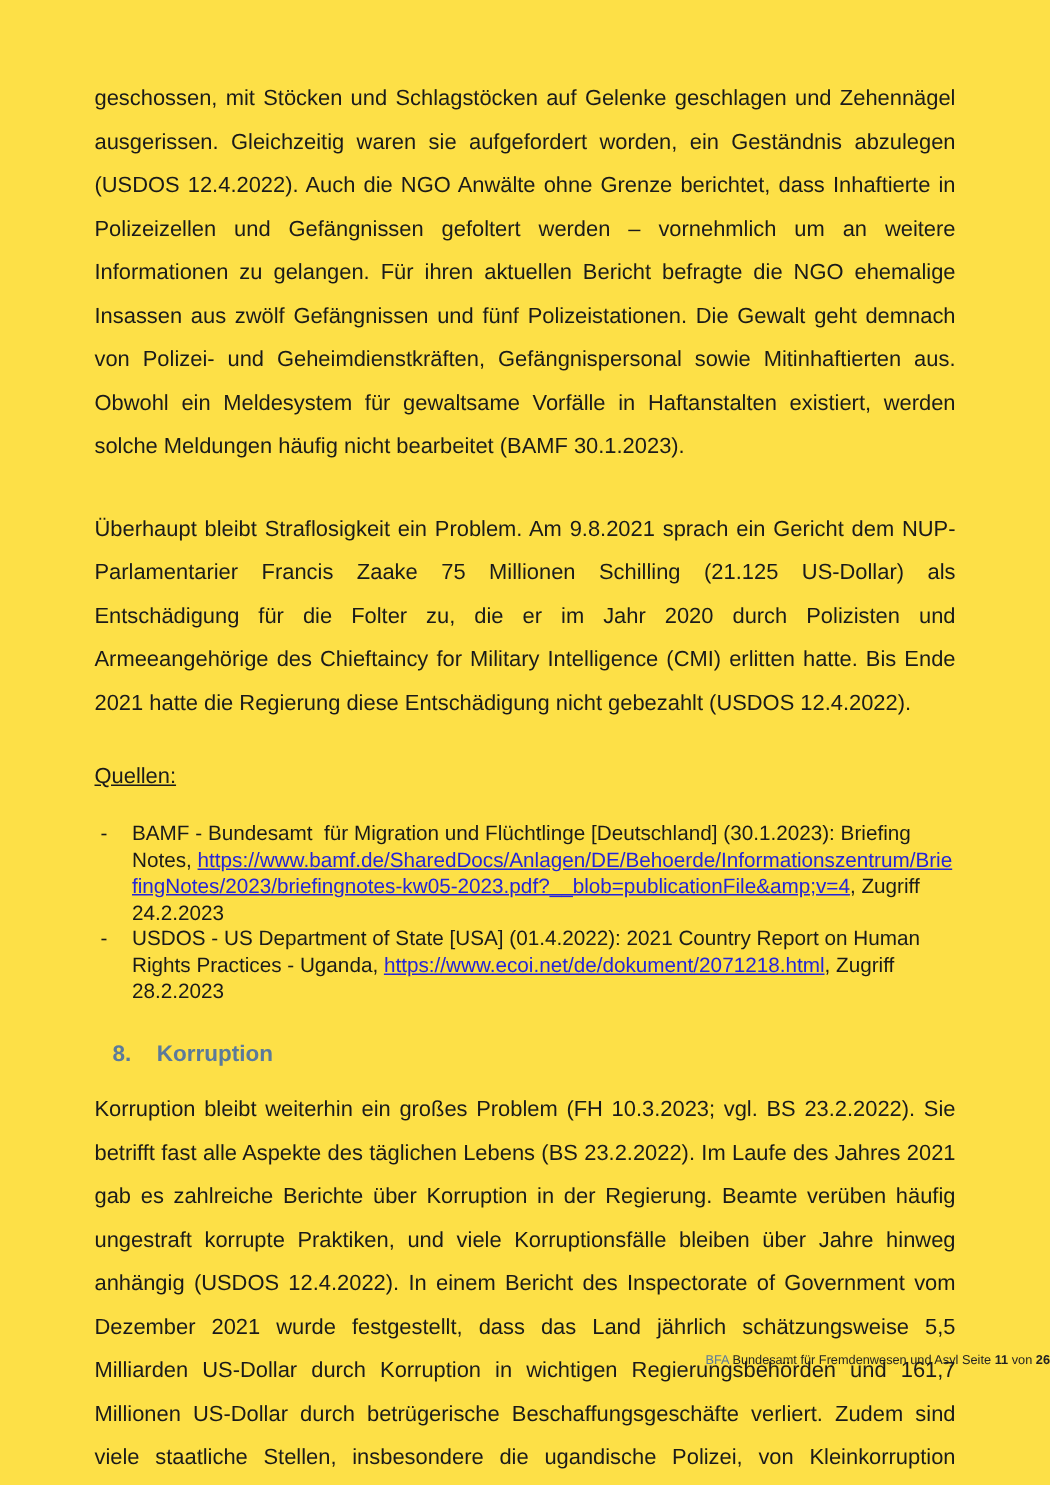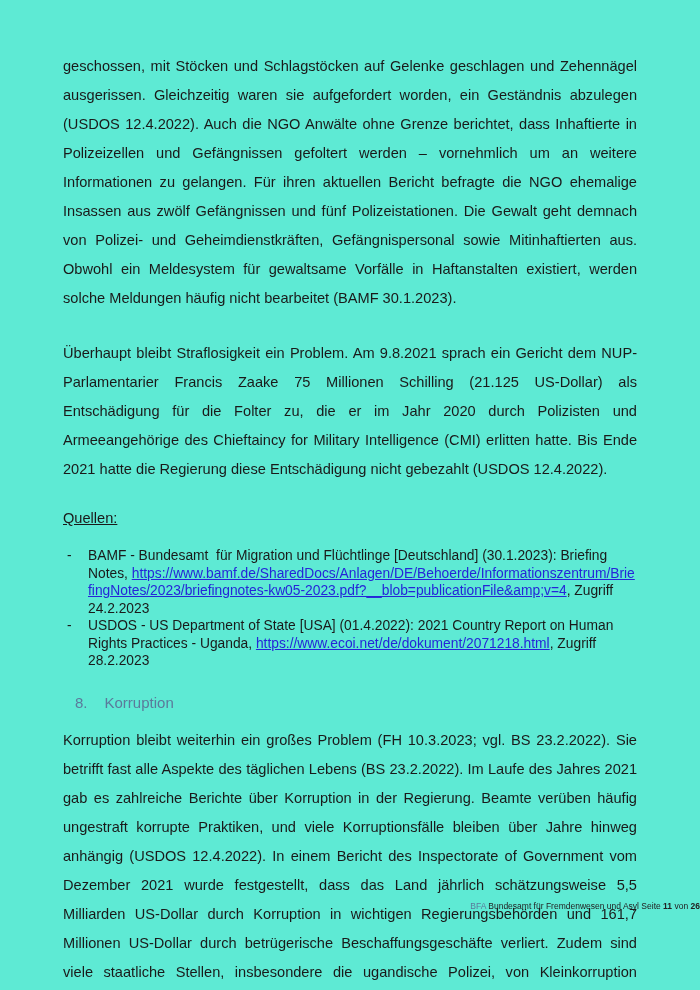--- a/index.html
+++ b/index.html
@@ -1,21 +1,21 @@
 <!DOCTYPE html>
 <html><head>
 <meta charset="utf-8">
 <style>
   * { margin: 0; padding: 0; box-sizing: border-box; }
   html, body { background: #e8e8e8; }
   .page {
     position: relative;
     width: 700px;
     height: 990px;
-    background: #5eead4;
+    background: #fde047;
     font-family: "Liberation Sans", "DejaVu Sans", sans-serif;
     color: #1a1a1a;
     overflow: hidden;
   }
   .content {
     position: absolute;
     left: 63px;
     top: 52px;
     width: 574px;
   }
@@ -51,21 +51,21 @@
   }
   .src-text { white-space: pre-wrap; }
   a.doc-link {
     color: #2525d8;
     text-decoration: underline;
     word-break: break-all;
     cursor: pointer;
   }
   .section-heading {
     font-size: 15px;
-    font-weight: normal;
+    font-weight: bold;
     color: #5b7a9b;
     margin-bottom: 15px;
     margin-top: 4px;
   }
   .section-heading .num { margin-right: 17px; margin-left: 12px; }
   .footer {
     position: absolute;
     left: 0;
     right: 0;
     top: 901px;

